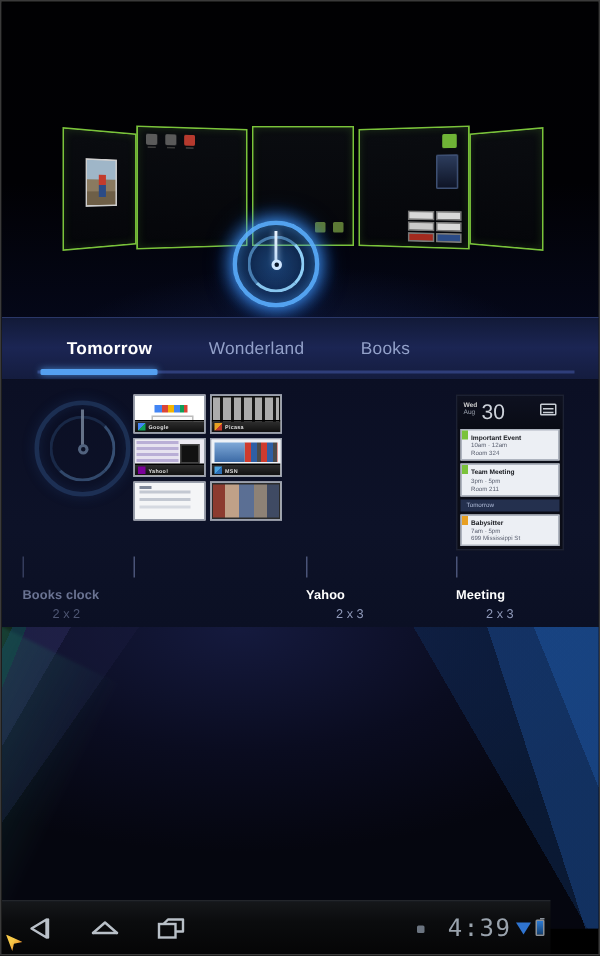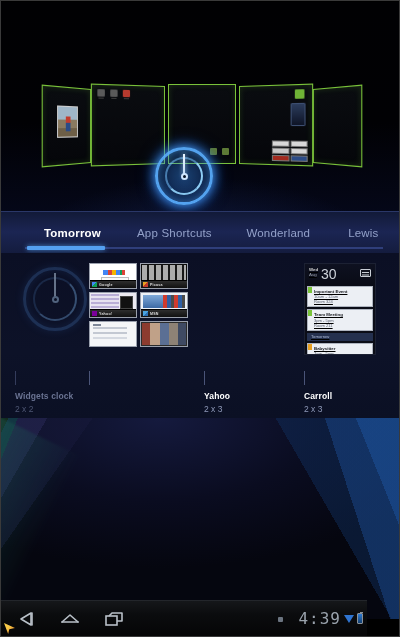--- a/index.html
+++ b/index.html
@@ -147,21 +147,21 @@
     position:absolute; left:0; top:252px; width:398px; height:165px;
     background:linear-gradient(#0b0f24 0%, #0d1228 60%, #0b1024 100%);
     overflow:hidden;
   }
   .cell{ position:absolute; top:0; height:165px; }
   .cell .art{
     position:absolute; top:10px; left:0;
   }
   .cell .meta{ position:absolute; left:0; top:138px; }
   .cell .wname{ font-size:8.5px; color:#fff; font-weight:bold; letter-spacing:.1px; }
-  .cell .wsize{ font-size:8.5px; color:#8e98b8; margin-top:3px; }
+  .cell .wsize{ font-size:8.5px; color:#8e98b8; margin-top:3px;margin-left:20px; }
   .cell .tick{
     position:absolute; left:0; top:118px; width:1px; height:14px;
     background:#4a5478;
   }
   .cell.dim .wname{ color:#6a7392; }
   .cell.dim .wsize{ color:#4e5673; }
   .cell.dim .tick{ background:#343c5c; }
 
   
   #c-clock{ left:14px; width:76px; }
@@ -308,22 +308,22 @@
     width:9px; height:9px; flex:0 0 auto;
     background:linear-gradient(90deg,#4caf50 0 33%,#f5f5f5 33% 66%,#7e57c2 66% 100%);
     border:.5px solid #888;
   }
   .bk1 .ftr .btxt{ font-size:3.4px; color:#b9b9b9; }
 
   
   #c-calendar{ left:303px; width:78px; }
   #c-calendar .art{ left:0; width:72px; height:104px; }
   .calw{
-    position:relative; width:72px; height:92px;
-    background:#0b0d17; border:1px solid #1c2133; overflow:hidden;text-decoration:underline;
+    position:relative; width:72px; height:104px;
+    background:#0b0d17; border:1px solid #1c2133; overflow:hidden;
   }
   .cal-head{
     position:relative; height:22px; background:linear-gradient(#0e1120,#090b15);
     padding:3px 4px;
   }
   .cal-dow{ font-size:4.4px; color:#cfcfcf; font-weight:bold; line-height:5px; }
   .cal-mon{ font-size:4.4px; color:#9aa0ad; line-height:5px; }
   .cal-num{
     position:absolute; left:16px; top:2px; font-size:14px; color:#cdd2da;
     font-weight:300; line-height:17px;
@@ -456,48 +456,45 @@
       <div class="hand"></div>
       <div class="hub"></div>
     </div>
   </div>
 
   <div id="tabbar">
     <div id="tabs">
       <div class="tab t0 active">
         <span>Tomorrow</span>
       </div>
-      <div class="tab t1">
-        <span>App Shortcuts</span>
-      </div>
       <div class="tab t2">
         <span>Wonderland</span>
       </div>
       <div class="tab t3">
-        <span>Lewis</span>
+        <span>Books</span>
       </div>
     </div>
     <div id="tab-underlay"></div>
     <div id="tab-indicator"></div>
   </div>
 
   <div id="gallery">
 
     <div class="cell dim" id="c-clock">
       <div class="art">
         <div class="clockthumb">
           <div class="ro"></div>
           <div class="ri"></div>
           <div class="hd"></div>
           <div class="hb"></div>
         </div>
       </div>
       <div class="tick"></div>
       <div class="meta">
-        <div class="wname">Widgets clock</div>
+        <div class="wname">Books clock</div>
         <div class="wsize">2 x 2</div>
       </div>
     </div>
 
     <div class="cell" id="c-bookmarks">
       <div class="art">
         <div class="bmgrid">
           <div class="bm">
             <div class="shot sh-google"></div>
             <div class="bar">
@@ -576,21 +573,21 @@
           <div class="ev">
             <span class="chip" style="background:#e8a022"></span>
             <div class="et">Babysitter</div>
             <div class="eh">7am - 5pm</div>
             <div class="er">699 Mississippi St</div>
           </div>
         </div>
       </div>
       <div class="tick"></div>
       <div class="meta">
-        <div class="wname">Carroll</div>
+        <div class="wname">Meeting</div>
         <div class="wsize">2 x 3</div>
       </div>
     </div>
   </div>
 
   <div id="wallpaper">
     <div class="streak st1"></div>
 
   </div>
 

